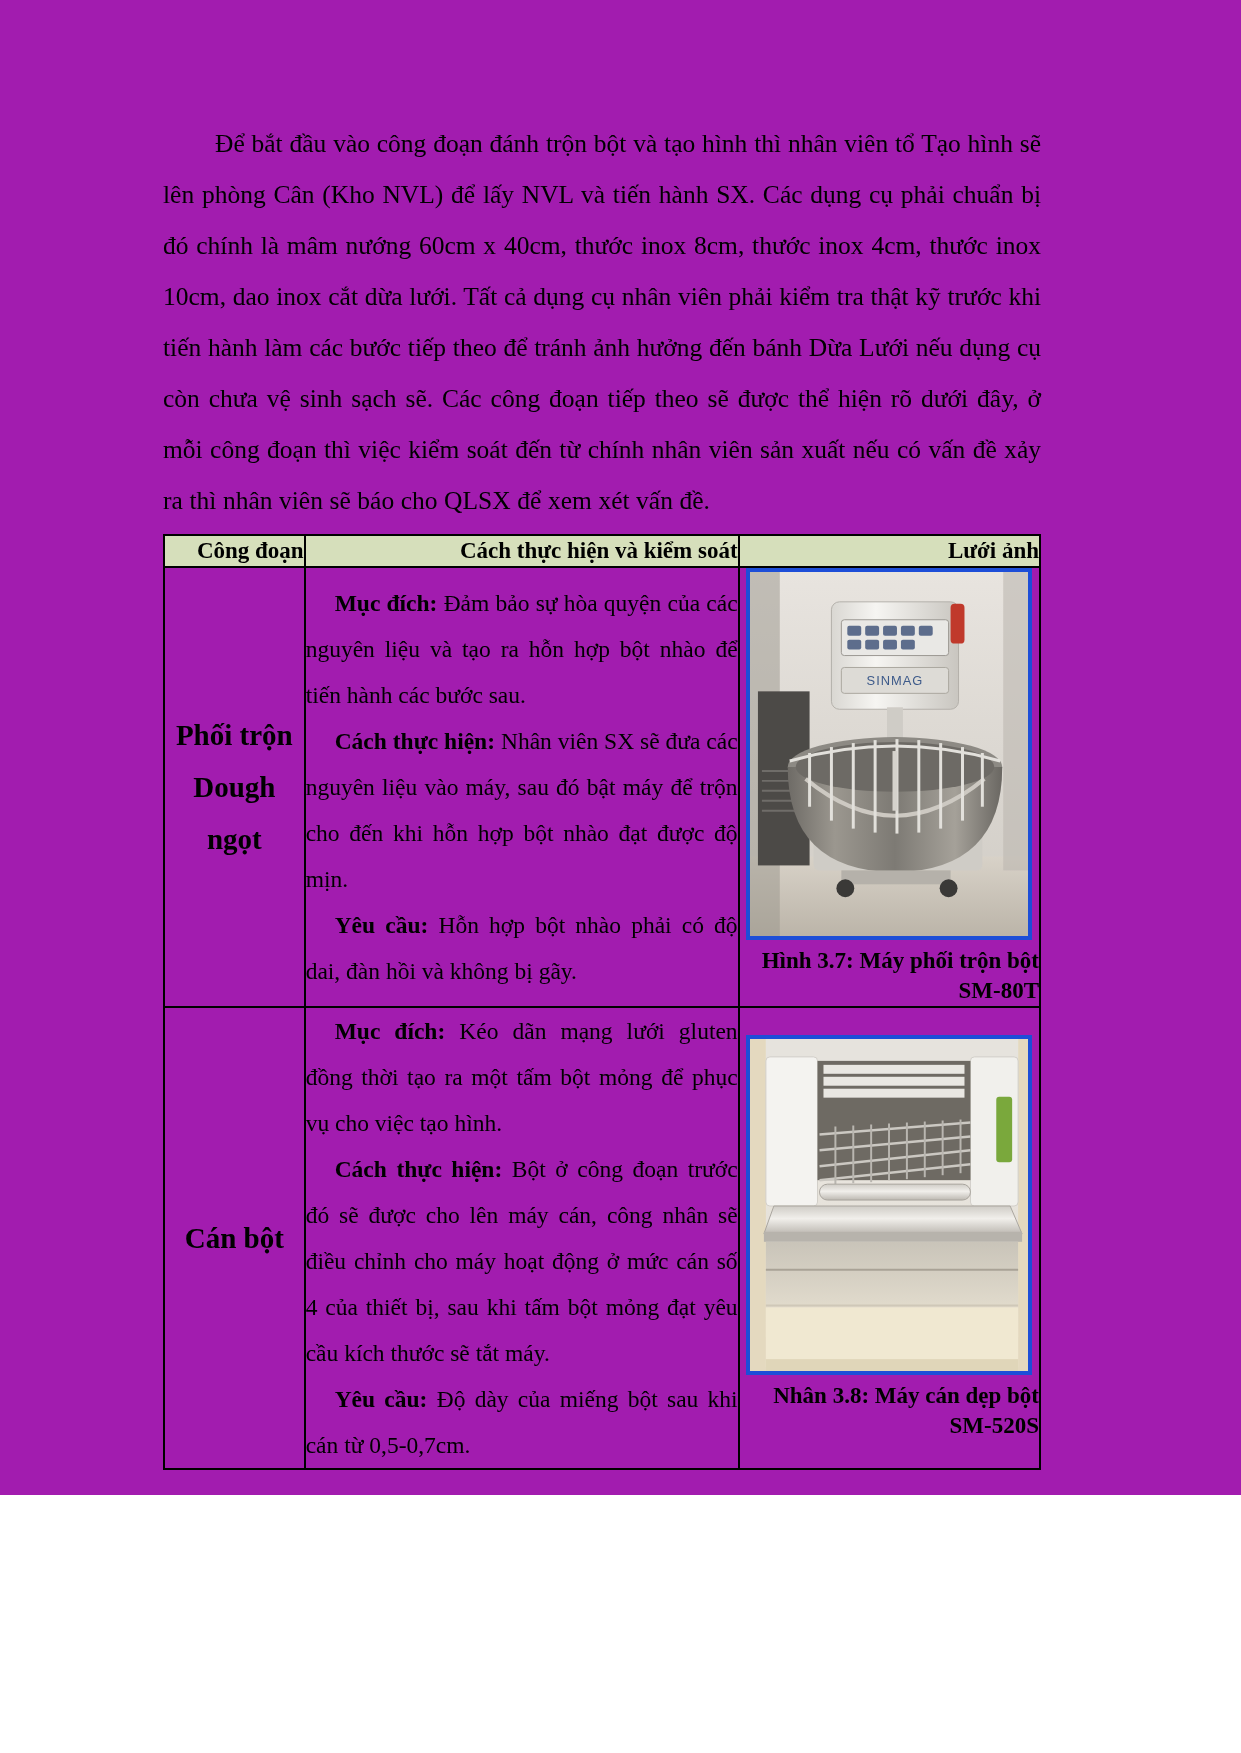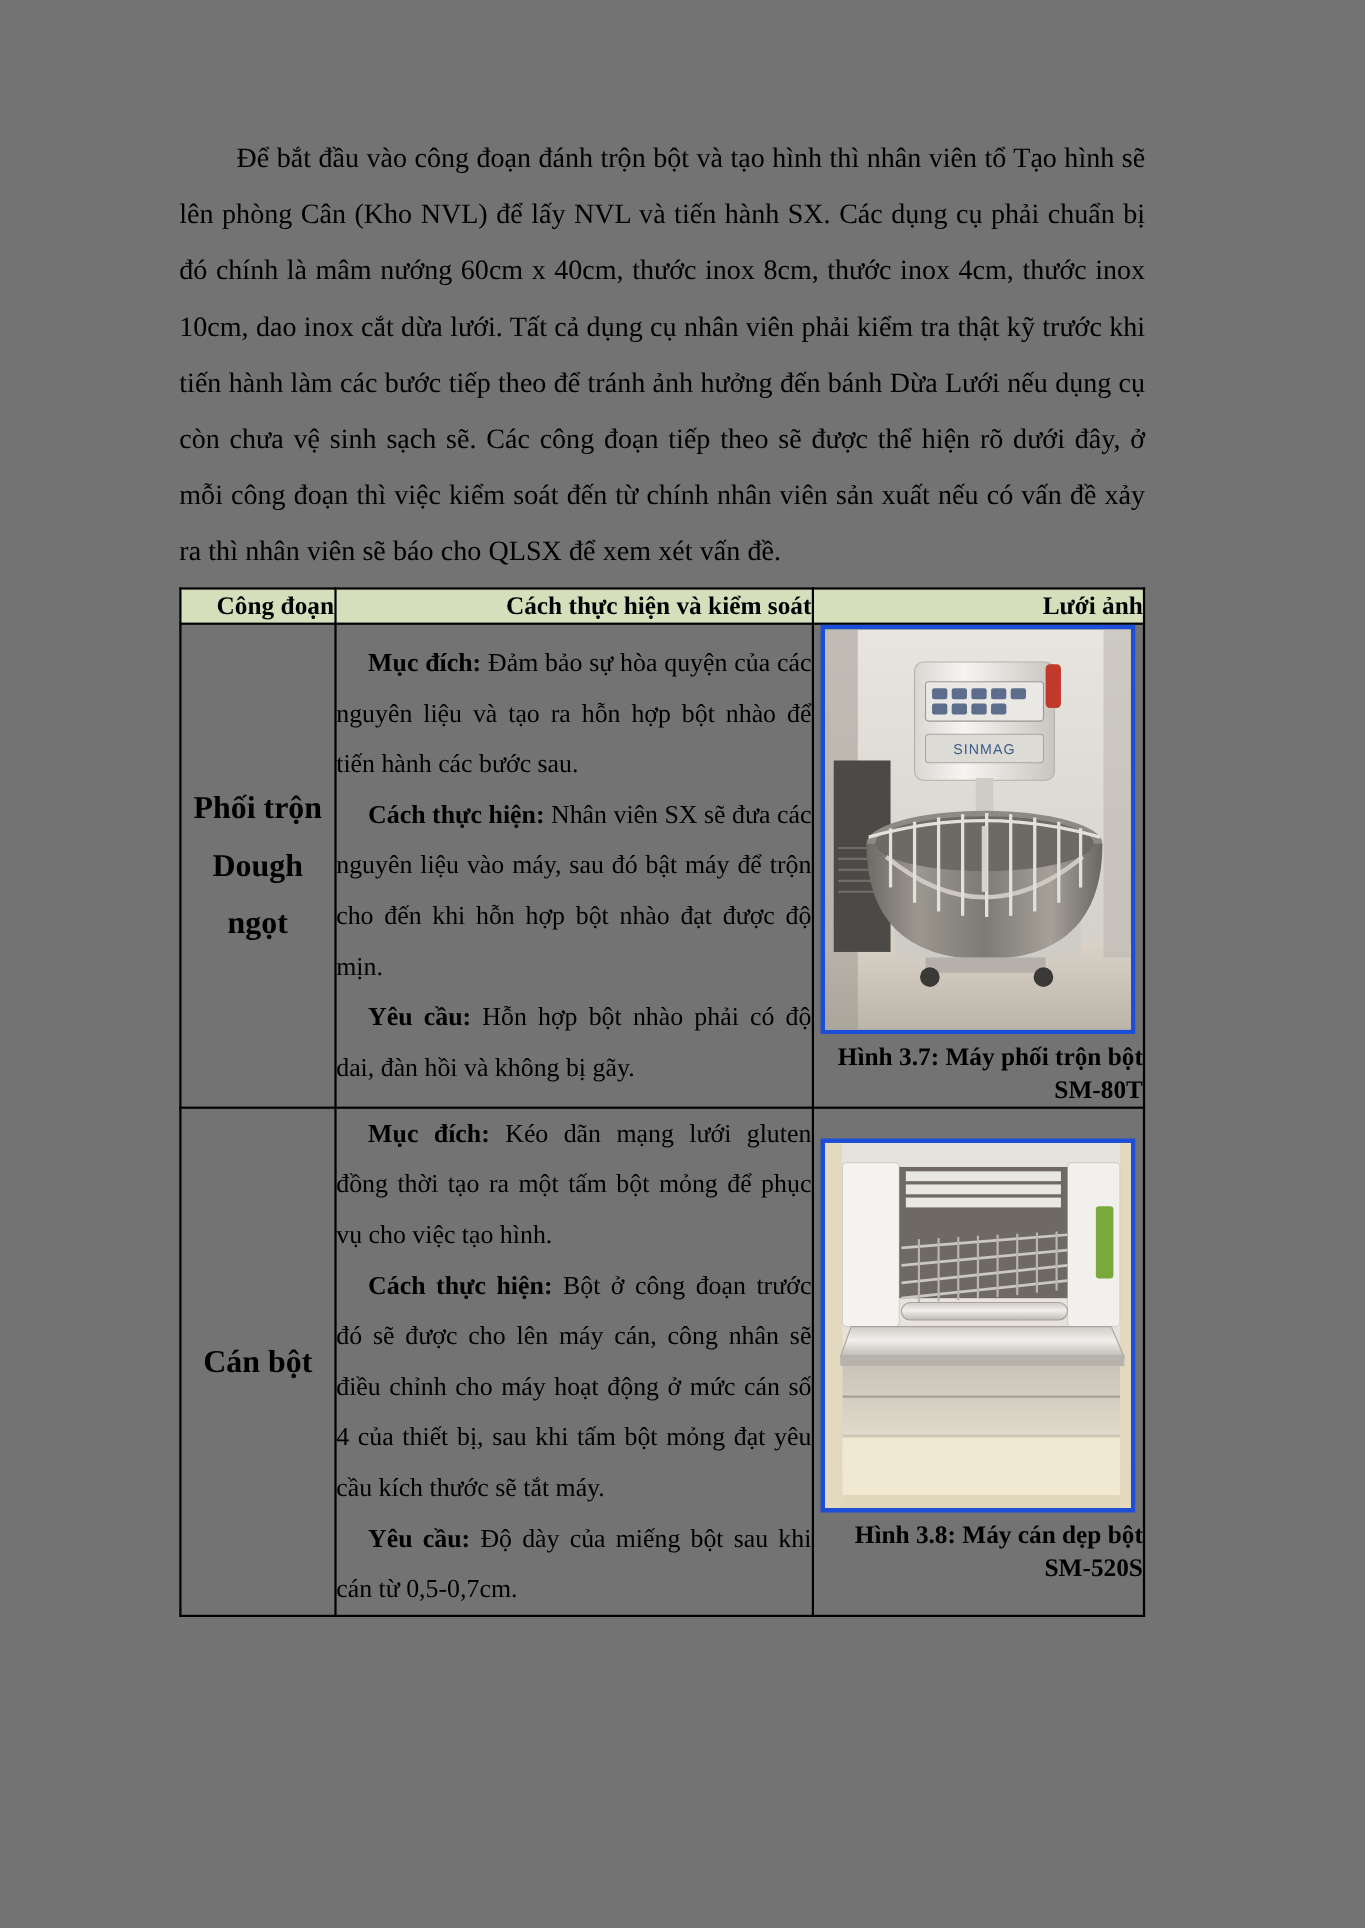--- a/index.html
+++ b/index.html
@@ -4,22 +4,22 @@
 <title>Document</title>
 <style>
   html, body {
     margin: 0;
     padding: 0;
     background: #ffffff;
   }
   .page {
     position: relative;
     width: 1241px;
-    height: 1753px;
-    background: #737373;
+    height: 1495px;
+    background: #a21caf;
     font-family: "Liberation Serif", "DejaVu Serif", serif;
     color: #000000;
     box-sizing: border-box;
     overflow: hidden;
   }
   .content {
     position: absolute;
     left: 163px;
     top: 118px;
     width: 878px;
@@ -330,21 +330,21 @@
                 <rect x="14" y="194" width="260" height="10" fill="#b7b3ac"></rect>
 
                 <rect x="16" y="204" width="254" height="96" fill="url(#table2)"></rect>
                 <line x1="16" y1="232" x2="270" y2="232" stroke="#a9a296" stroke-width="2"></line>
                 <line x1="16" y1="268" x2="270" y2="268" stroke="#cfc8b8" stroke-width="2"></line>
 
                 <rect x="16" y="270" width="254" height="60" fill="#f0e8d1"></rect>
                 <rect x="16" y="322" width="254" height="18" fill="#e0d6b9"></rect>
               </svg>
             </div>
-            <div class="fig-caption">Hình 3.8: Máy cán dẹp bột SM-520S</div>
+            <div class="fig-caption">Nhân 3.8: Máy cán dẹp bột SM-520S</div>
           </td>
         </tr>
 
       </tbody>
     </table>
   </div>
 
 </div>
 
 </body></html>

